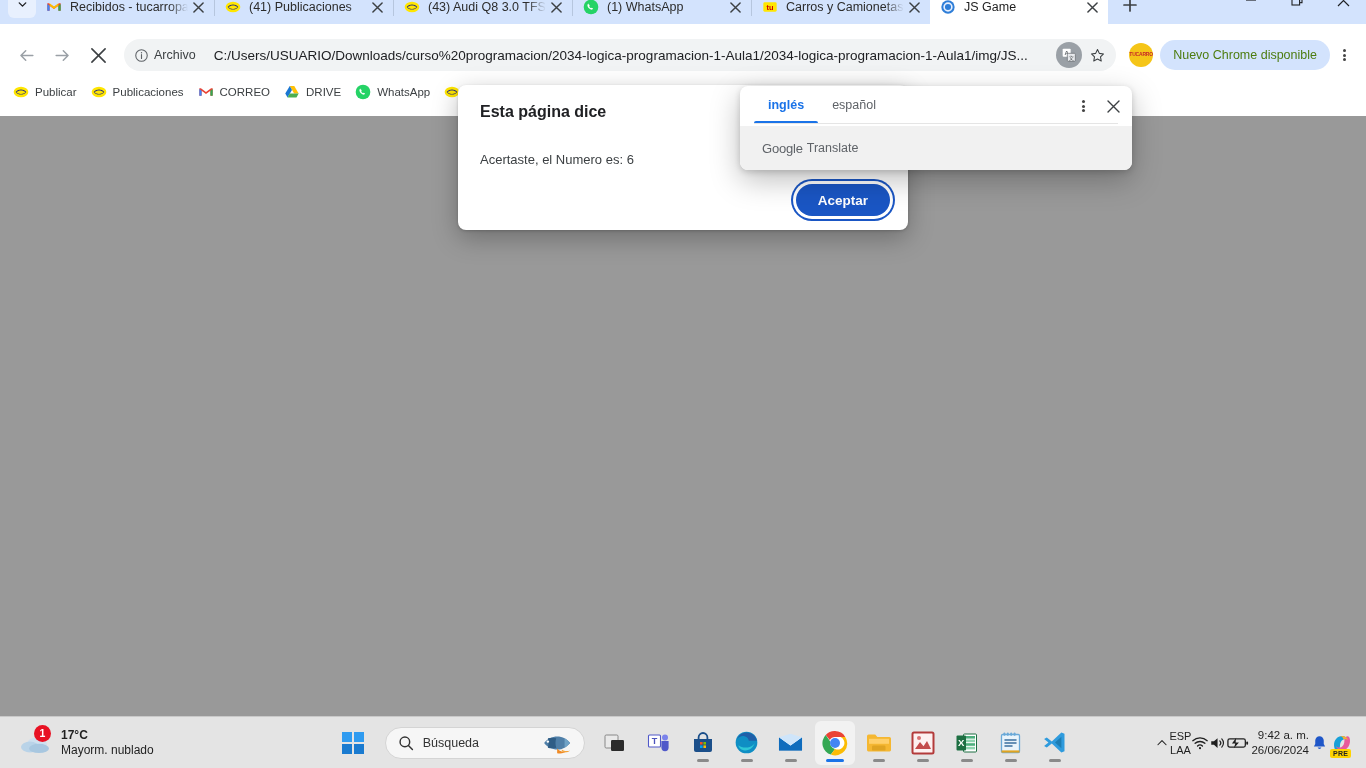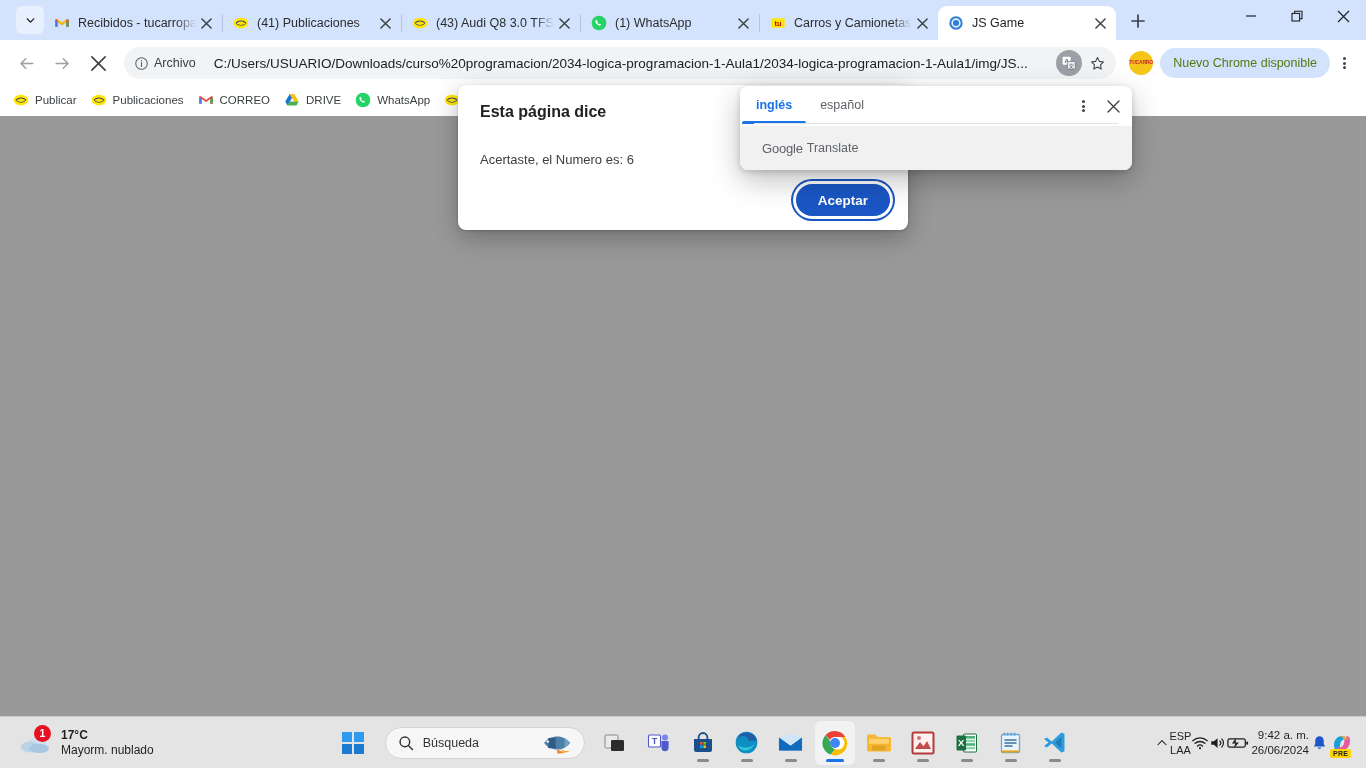--- a/index.html
+++ b/index.html
@@ -9,22 +9,22 @@
     background:#999999;
     position:relative;
     -webkit-font-smoothing:antialiased;
   }
 
   
   #browser { position:absolute; left:0; top:0; width:1366px; height:716px; background:#fff; }
 
   
   .tabstrip{
-    position:relative; height:40px; background:#d3e3fd;
-    display:flex; align-items:flex-end; padding-left:16px;
+    position:relative; height:24px; background:#d3e3fd;
+    display:flex; align-items:flex-end; padding-left:8px;
   }
   .tablist-btn{
     width:28px;height:28px;border-radius:6px;background:#e8f0fe;
     display:flex;align-items:center;justify-content:center;
     margin-bottom:6px;flex:none;cursor:pointer;
   }
   .tablist-btn svg{display:block;}
   .tabs{display:flex;align-items:flex-end;height:40px;flex:1;min-width:0;}
   .tab{
     position:relative;height:34px;display:flex;align-items:center;
@@ -46,21 +46,21 @@
   .tab.active .ttl{color:#1f1f1f;}
   .tab-sep{width:1px;height:18px;background:#b6c6de;margin:0 0 8px 0;flex:none;}
   .newtab{
     width:28px;height:28px;border-radius:50%;margin:0 0 5px 8px;flex:none;
     display:flex;align-items:center;justify-content:center;cursor:pointer;
   }
   .wincontrols{display:flex;align-items:flex-start;height:40px;margin-left:auto;flex:none;}
   .wc{width:46px;height:32px;display:flex;align-items:center;justify-content:center;cursor:pointer;}
 
   
-  .toolbar{height:46px;background:#fff;display:flex;align-items:center;padding:0 8px;}
+  .toolbar{height:46px;background:#fff;display:flex;align-items:center;padding:0 8px;margin-top:8px;}
   .navbtn{
     width:30px;height:30px;border-radius:50%;margin:0 3px;flex:none;
     display:flex;align-items:center;justify-content:center;cursor:pointer;
   }
   .omnibox{
     flex:1;height:32px;background:#f1f3f4;border-radius:16px;
     display:flex;align-items:center;padding:0 6px 0 4px;margin:0 6px 0 8px;min-width:0;cursor:text;
   }
   .om-chip{
     display:flex;align-items:center;gap:5px;height:26px;padding:0 10px 0 6px;
@@ -113,21 +113,21 @@
     font-family:"Liberation Sans",sans-serif;
     box-shadow:0 0 0 3px #fff, 0 0 0 5px #1a56c4;
   }
 
   
   .tbubble{
     position:absolute;left:740px;top:86px;width:392px;height:84px;background:#fff;
     border-radius:8px;box-shadow:0 2px 6px rgba(0,0,0,.16),0 10px 30px rgba(0,0,0,.26);
     z-index:50;overflow:hidden;
   }
-  .tb-head{height:40px;display:flex;align-items:flex-start;padding:0 4px 0 2px;}
+  .tb-head{height:40px;display:flex;align-items:flex-start;padding:0 4px 0 14px;}
   .tb-tabs{display:flex;height:40px;}
   .tb-tab{
     height:38px;display:flex;align-items:center;padding:0 14px;font-size:12.5px;
     color:#5f6368;cursor:pointer;position:relative;
   }
   .tb-tab.sel{color:#1a73e8;font-weight:bold;}
   .tb-tab.sel:after{content:"";position:absolute;left:0;right:0;bottom:0;height:3px;
     background:#1a73e8;border-radius:2px 2px 0 0;}
   .tb-rule{position:absolute;left:14px;right:14px;top:37px;height:1px;background:#e5e5e5;}
   .tb-actions{margin-left:auto;display:flex;align-items:center;height:40px;}

